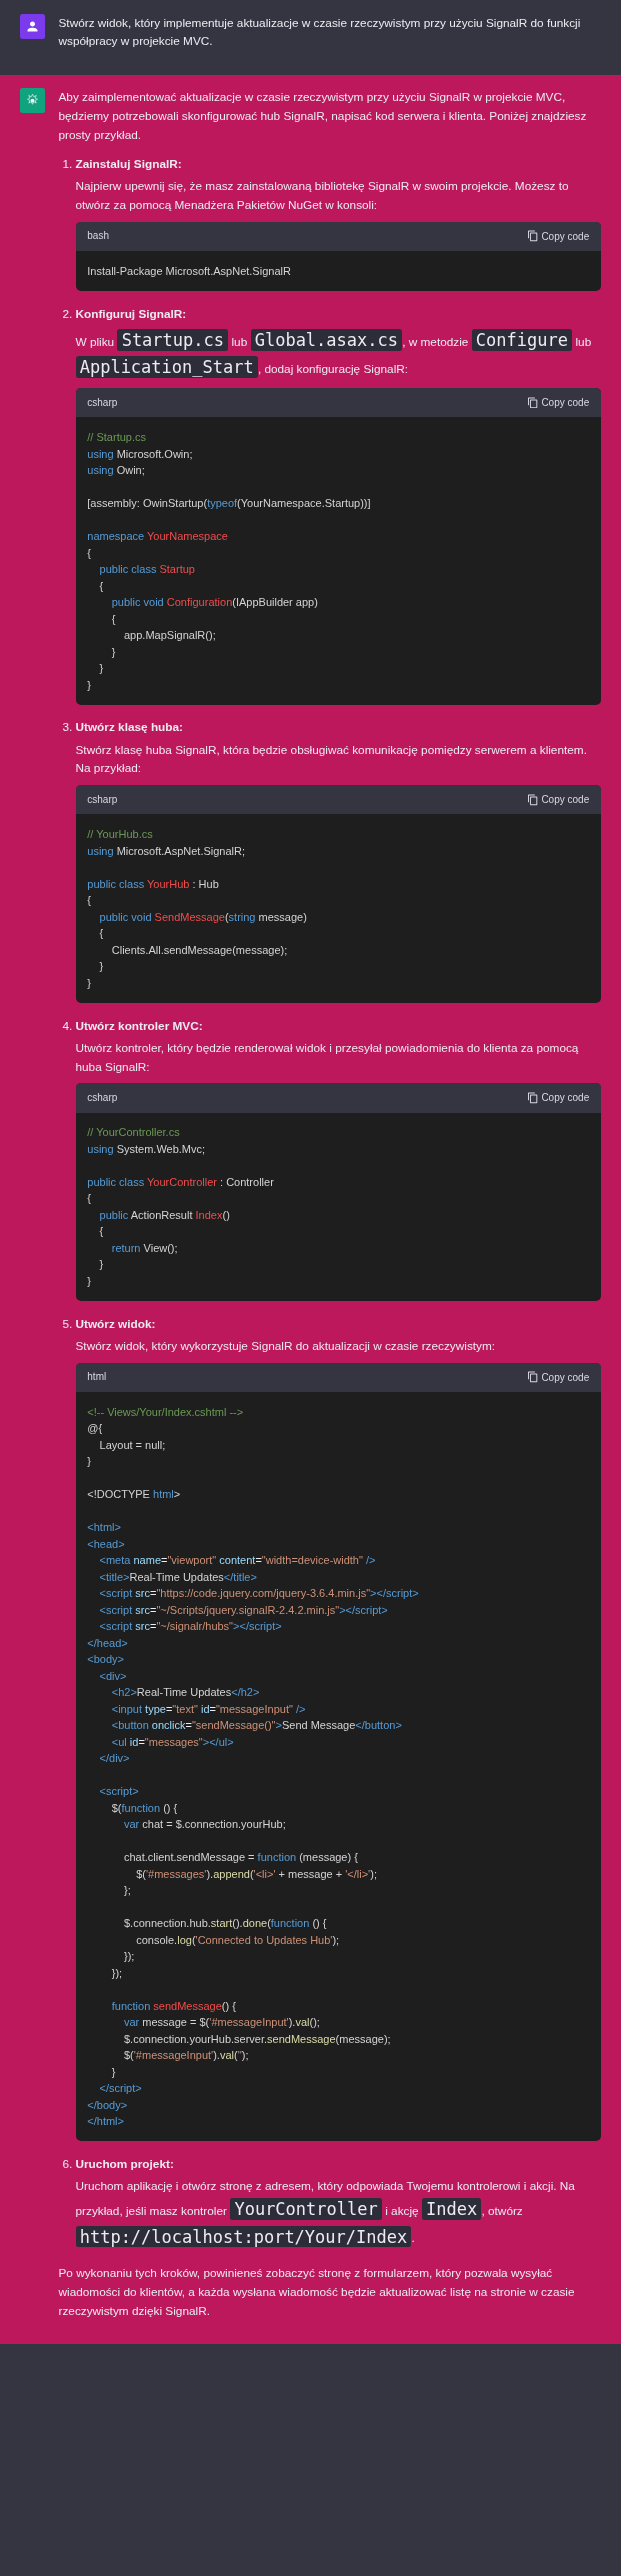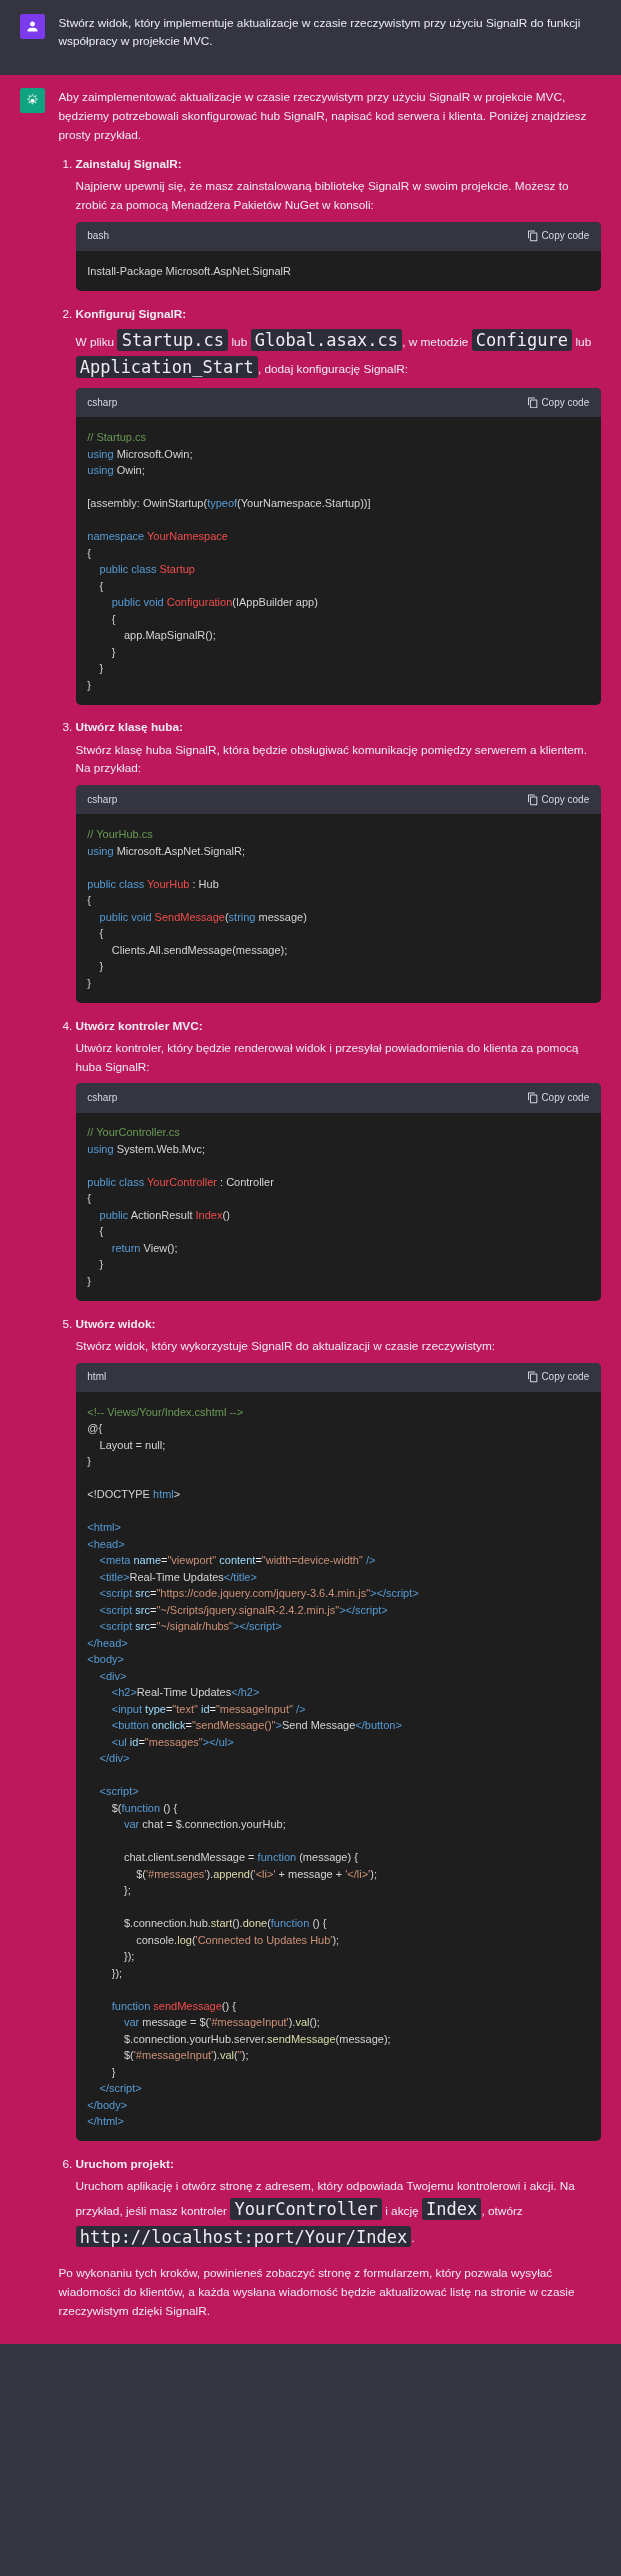--- a/index.html
+++ b/index.html
@@ -12,21 +12,21 @@
 .ai-av{background:#10a37f}
 .avatar svg{width:15px;height:15px;fill:#fff}
 .content{flex:1;min-width:0}
 .content p{margin-bottom:10px}
 ol{padding-left:17px;margin-top:6.7px}
 ol li{margin-bottom:13.5px}
 .step-title{font-weight:600}
 .step-desc{margin-top:3.4px;margin-bottom:6.7px}
 .code-block{background:#1e1e1e;border-radius:5px;margin:4px 0;overflow:hidden}
 .code-header{background:#343541;padding:6.7px 11.8px;display:flex;justify-content:space-between;align-items:center;font-size:10px;color:#d9d9e3}
-.copy-btn{background:none;border:none;color:#d9d9e3;font-size:10px;cursor:pointer;display:flex;align-items:flex-start;gap:3px}
+.copy-btn{background:none;border:none;color:#d9d9e3;font-size:10px;cursor:pointer;display:flex;align-items:center;gap:3px}
 .copy-btn svg{width:11.8px;height:11.8px;fill:currentColor}
 pre{padding:11.8px;font-family:Liberation Sans, sans-serif;font-size:11px;line-height:1.5;overflow-x:auto;white-space:pre}
 .inline-code{background:#2d2d3a;padding:0.8px 4.2px;border-radius:2.5px;font-family:monospace;font-size:17px}
 .c-comment{color:#6a9955}
 .c-keyword{color:#569cd6}
 .c-string{color:#ce9178}
 .c-class{color:#f14c4c}
 .c-method{color:#f14c4c}
 .c-tag{color:#569cd6}
 .c-attr{color:#9cdcfe}
@@ -53,21 +53,21 @@
         <circle cx="12" cy="12" r="3"></circle>
         <path d="M12 2l2 4 4-2-2 4 4 2-4 2 2 4-4-2-2 4-2-4-4 2 2-4-4-2 4-2-2-4 4 2z" fill="none" stroke="#fff" stroke-width="1"></path>
       </svg>
     </div>
   <div class="content">
     <p>Aby zaimplementować aktualizacje w czasie rzeczywistym przy użyciu SignalR w projekcie MVC, będziemy potrzebowali skonfigurować hub SignalR, napisać kod serwera i klienta. Poniżej znajdziesz prosty przykład.</p>
     <ol>
 
       <li>
         <span class="step-title">Zainstaluj SignalR:</span>
-        <div class="step-desc">Najpierw upewnij się, że masz zainstalowaną bibliotekę SignalR w swoim projekcie. Możesz to zrobić za pomocą Menadżera Pakietów NuGet w konsoli:</div>
+        <div class="step-desc">Najpierw upewnij się, że masz zainstalowaną bibliotekę SignalR w swoim projekcie. Możesz to otwórz za pomocą Menadżera Pakietów NuGet w konsoli:</div>
         <div class="code-block">
           <div class="code-header">
               <span>bash</span>
               <button class="copy-btn">
                 <svg viewBox="0 0 24 24">
                   <path d="M16 1H4c-1.1 0-2 .9-2 2v14h2V3h12V1zm3 4H8c-1.1 0-2 .9-2 2v14c0 1.1.9 2 2 2h11c1.1 0 2-.9 2-2V7c0-1.1-.9-2-2-2zm0 16H8V7h11v14z"></path>
                 </svg>
                 <span>Copy code</span>
               </button>
             </div>

